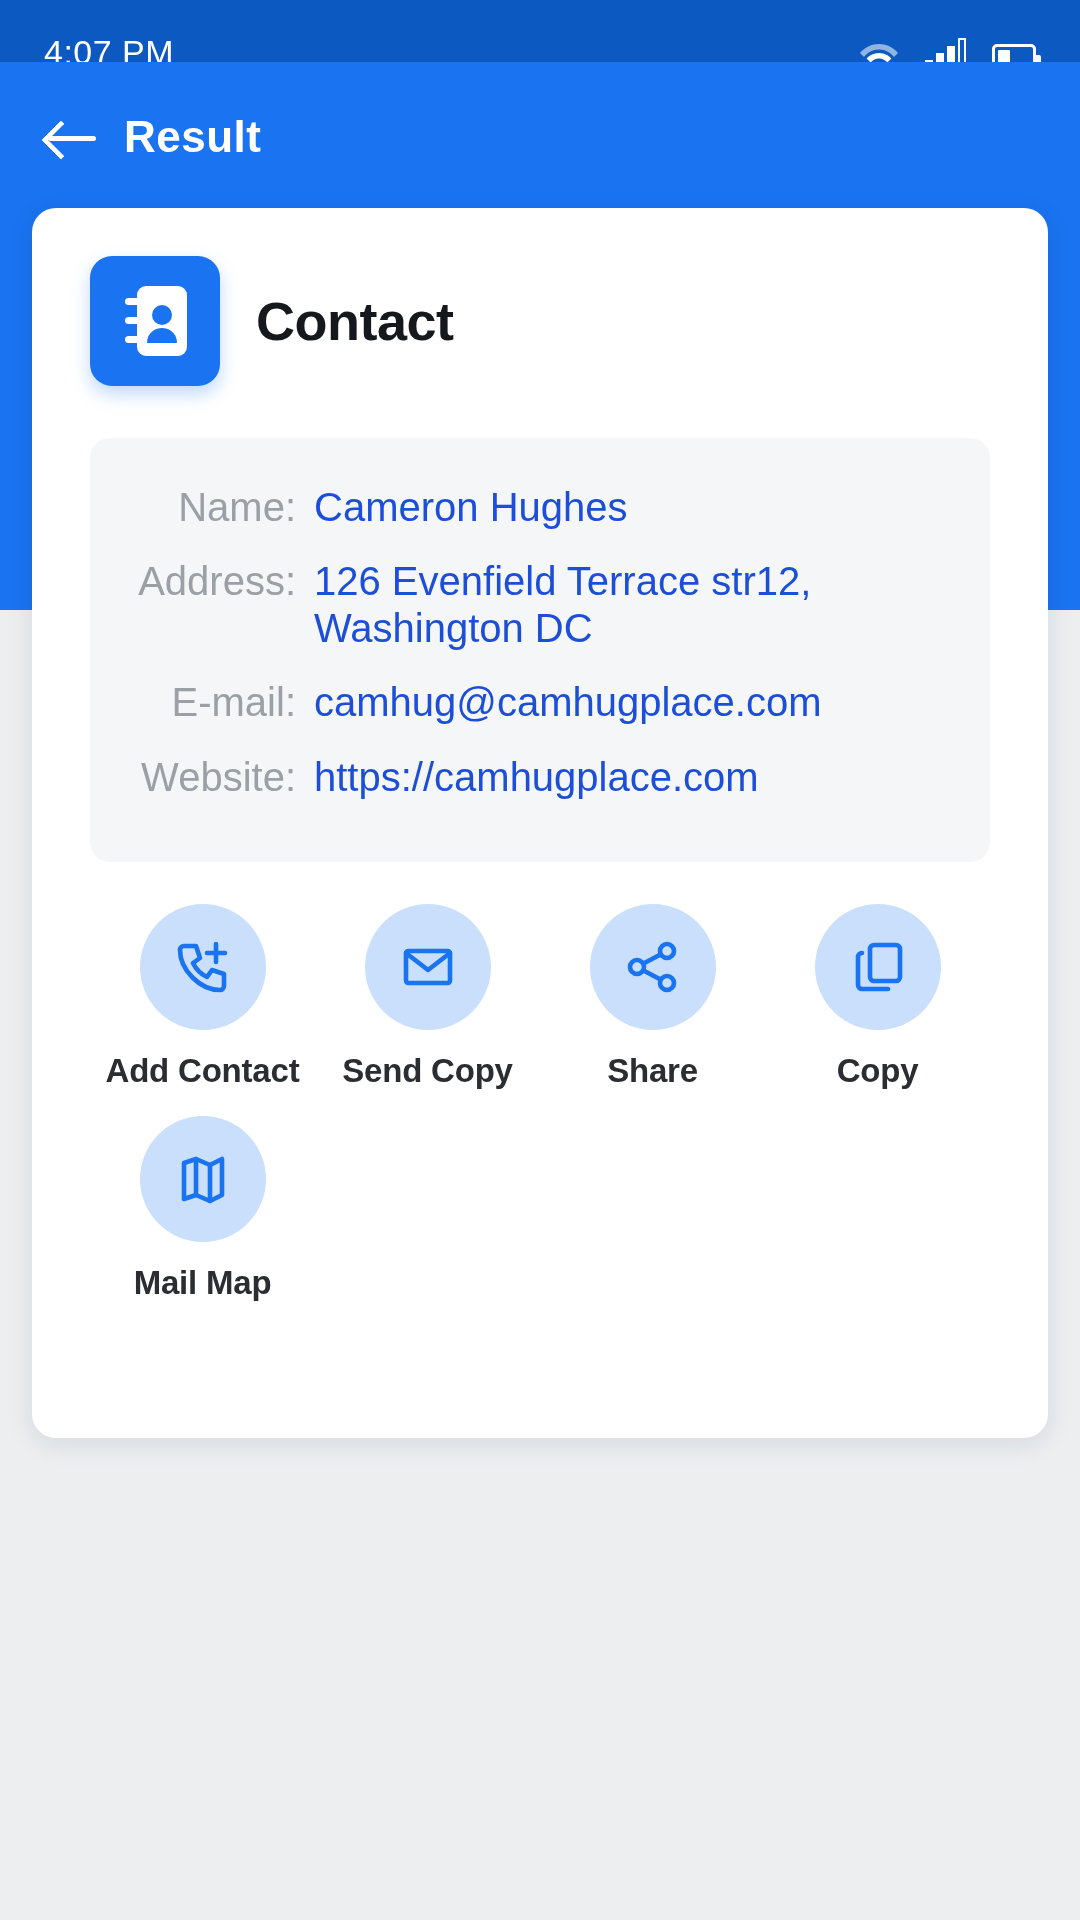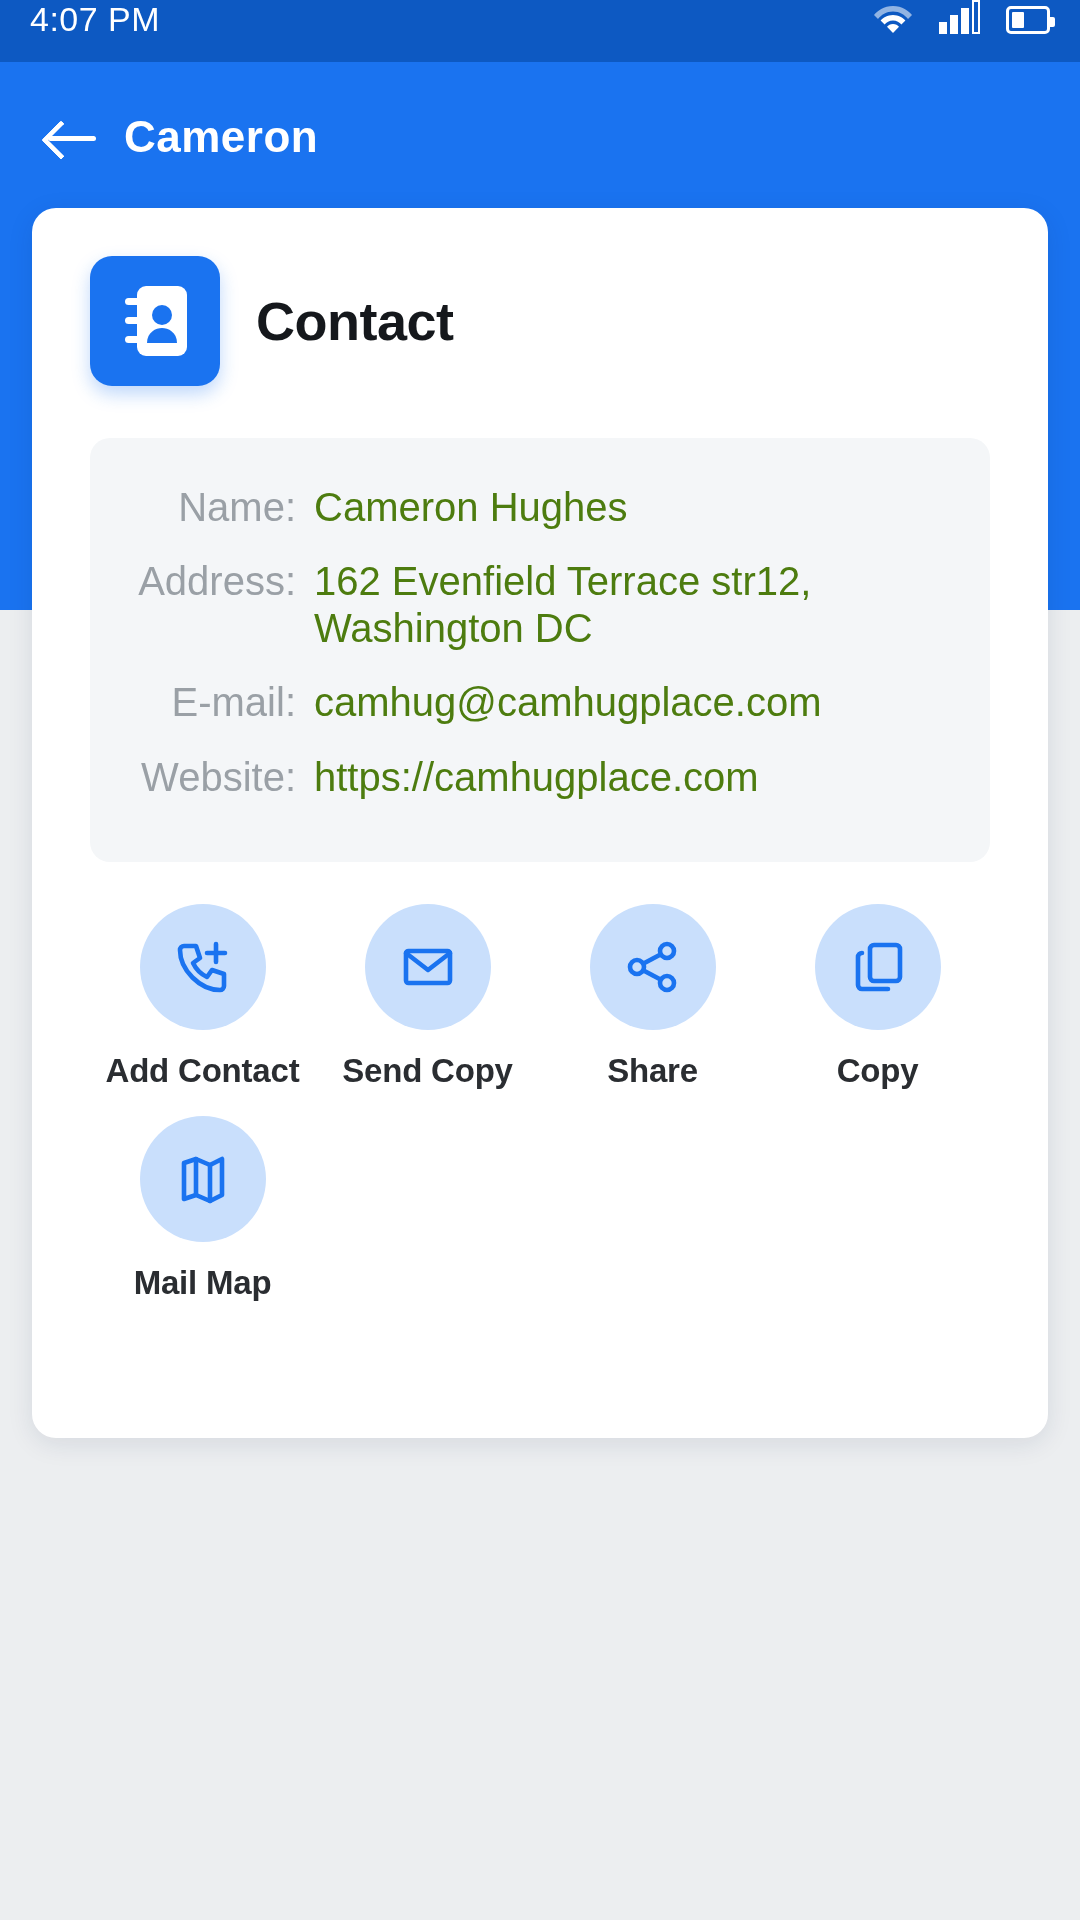--- a/index.html
+++ b/index.html
@@ -7,22 +7,22 @@
     width:1080px; height:1920px;
     font-family:"Liberation Sans", sans-serif;
     background:#eceef0;
     overflow:hidden;
   }
   .screen { position:relative; width:1080px; height:1920px; }
 
   
   .statusbar {
     position:absolute; top:0; left:0; width:1080px; height:72px;
-    background:#0d59c2; display:flex; align-items:flex-start;
-    padding:0 30px; color:#ffffff;
+    background:#0d59c2; display:flex; align-items:flex-end;
+    padding:0 44px; color:#ffffff;
   }
   .status-time { font-size:34px; font-weight:400; letter-spacing:.5px; }
   .status-icons { margin-left:auto; display:flex; align-items:flex-end; gap:26px; }
 
   .sig { display:flex; align-items:flex-end; gap:3px; height:34px; }
   .sig i { display:block; width:8px; background:#ffffff; }
   .sig i.b1{height:12px;} .sig i.b2{height:19px;} .sig i.b3{height:26px;}
   .sig i.b4{height:34px; background:transparent; border:2px solid #ffffff;}
 
   .batt { width:44px; height:28px; border:3px solid #ffffff; border-radius:5px;
@@ -71,21 +71,21 @@
     margin-top:52px; background:#f4f6f8; border-radius:20px;
     padding:46px 34px 44px 34px;
   }
   .drow { display:flex; align-items:flex-start; margin-bottom:28px; }
   .drow:last-child { margin-bottom:18px; }
   .dlabel {
     width:190px; flex:0 0 190px; text-align:right; padding-right:18px;
     color:#9aa0a6; font-size:40px; font-weight:400; line-height:1.16;
   }
   .dvalue {
-    flex:1; color:#4d7c0f; font-size:40px; font-weight:400; line-height:1.16;
+    flex:1; color:#1d4ed8; font-size:40px; font-weight:400; line-height:1.16;
     word-break:break-word;
   }
 
   
   .actions {
     margin-top:42px; display:flex; flex-wrap:wrap;
     column-gap:0; row-gap:26px;
   }
   .action { width:25%; display:flex; flex-direction:column; align-items:center; }
   .act-circle {
@@ -124,21 +124,21 @@
 
       <span class="batt">
           <span></span>
         </span>
     </div>
   </div>
 
   <div class="header">
     <div class="appbar">
       <div class="back-arrow"></div>
-      <div class="appbar-title">Cameron</div>
+      <div class="appbar-title">Result</div>
     </div>
   </div>
 
   <div class="card">
 
     <div class="card-head">
       <div class="type-badge">
         <svg width="72" height="78" viewBox="0 0 72 78">
           <rect x="18" y="4" width="50" height="70" rx="9" fill="#ffffff"></rect>
           <rect x="6" y="16" width="20" height="7" rx="3.5" fill="#ffffff"></rect>
@@ -151,21 +151,21 @@
       <div class="card-title">Contact</div>
     </div>
 
     <div class="details">
       <div class="drow">
         <div class="dlabel">Name:</div>
         <div class="dvalue">Cameron Hughes</div>
       </div>
       <div class="drow">
         <div class="dlabel">Address:</div>
-        <div class="dvalue">162 Evenfield Terrace str12, Washington DC</div>
+        <div class="dvalue">126 Evenfield Terrace str12, Washington DC</div>
       </div>
       <div class="drow">
         <div class="dlabel">E-mail:</div>
         <div class="dvalue">camhug@camhugplace.com</div>
       </div>
       <div class="drow">
         <div class="dlabel">Website:</div>
         <div class="dvalue">https://camhugplace.com</div>
       </div>
     </div>

